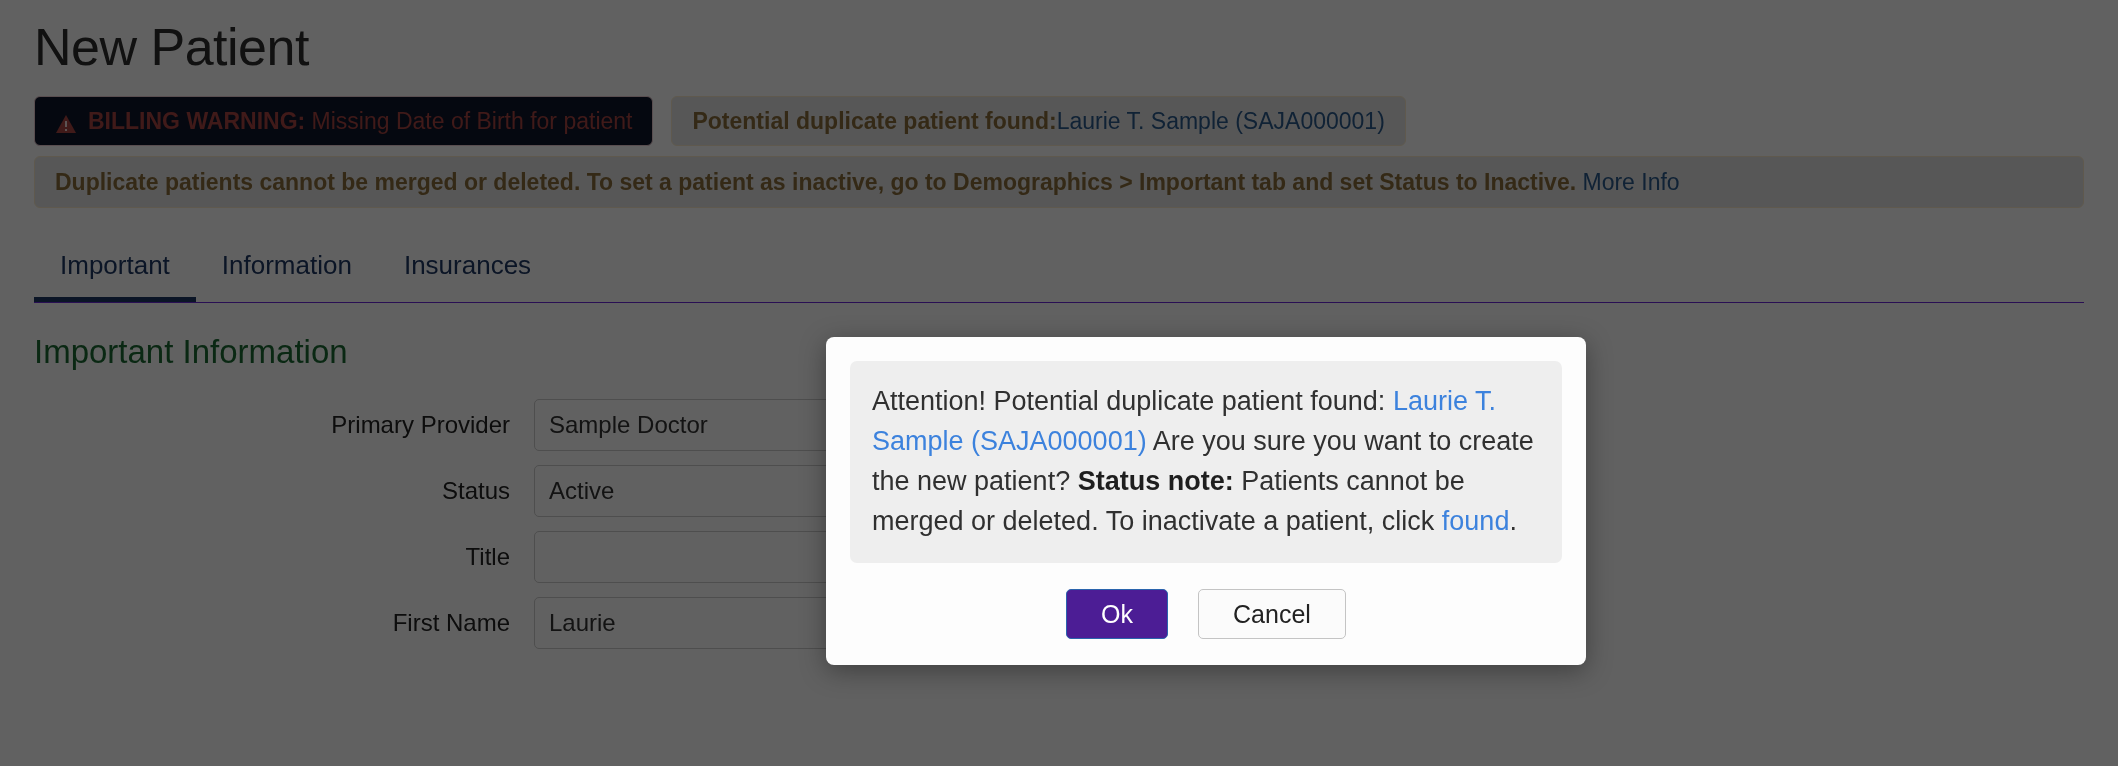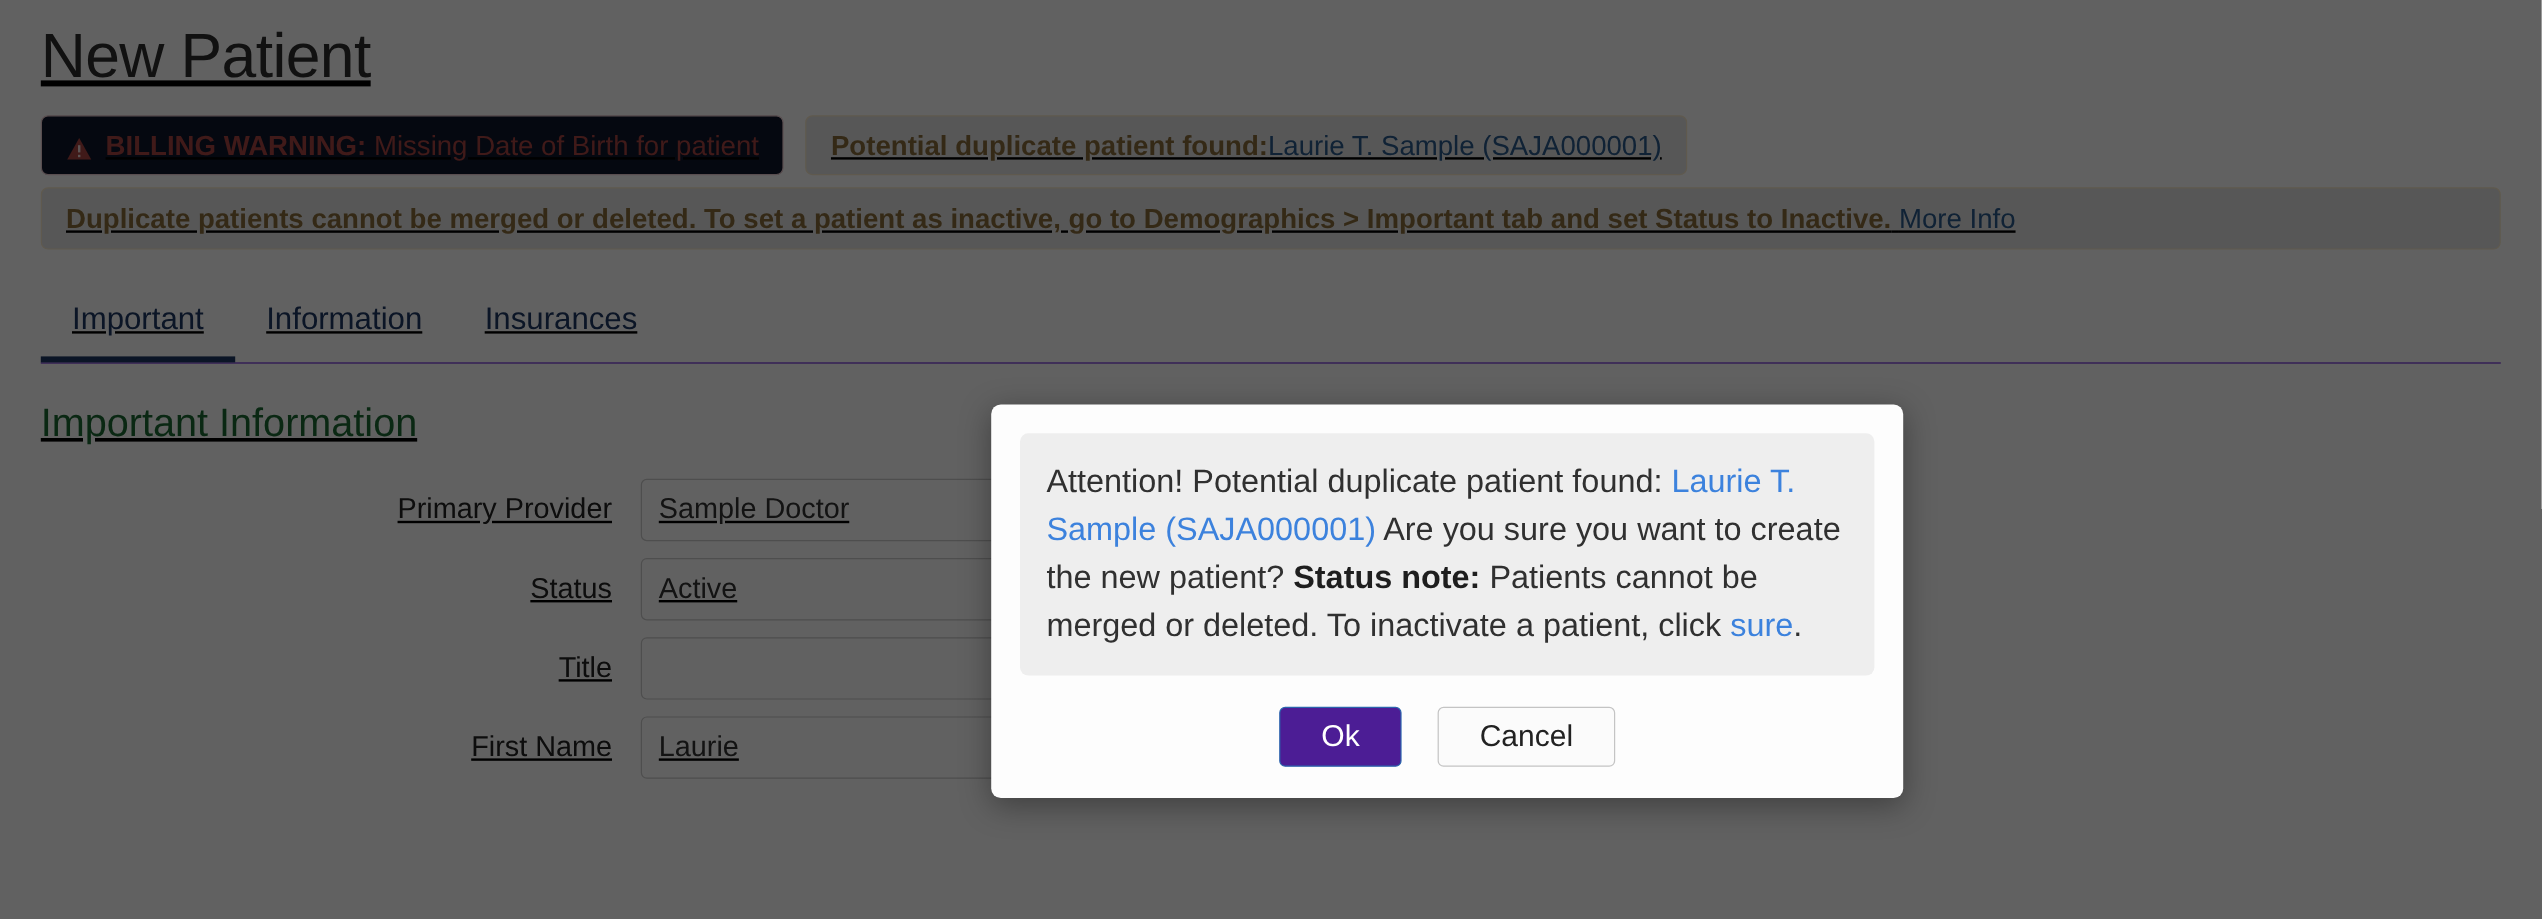--- a/index.html
+++ b/index.html
@@ -12,21 +12,21 @@
   }
 
   
   #page {
     position: absolute;
     inset: 0;
     background: #ffffff;
     padding: 0;
   }
 
-  .page-inner { padding: 10px 34px 0 34px; text-decoration: underline; }
+  .page-inner { padding: 10px 34px 0 34px; }
 
   #page-title {
     font-size: 52px;
     font-weight: 300;
     color: #2e2e2e;
     letter-spacing: -0.5px;
     line-height: 1.15;
     margin: 8px 0 18px 0;
     font-family: "Liberation Sans", sans-serif;
   }
@@ -263,21 +263,21 @@
 </div>
 
 <div id="overlay"></div>
 
 <div id="modal">
 
   <div id="modal-message">
     <span>Attention! Potential duplicate patient found:</span>
     <a class="dup-link">Laurie T. Sample (SAJA000001)</a>
     <span>Are you sure you want to create the new patient?</span>
-    <span class="note-label">Status note:</span><span> Patients cannot be merged or deleted. To inactivate a patient, click </span><a class="here-link">sure</a><span>.</span>
+    <span class="note-label">Status note:</span><span> Patients cannot be merged or deleted. To inactivate a patient, click </span><a class="here-link">found</a><span>.</span>
   </div>
 
   <div id="modal-buttons">
     <button class="btn btn-primary">Ok</button>
     <button class="btn btn-default">Cancel</button>
   </div>
 
 </div>
 
 </body></html>

